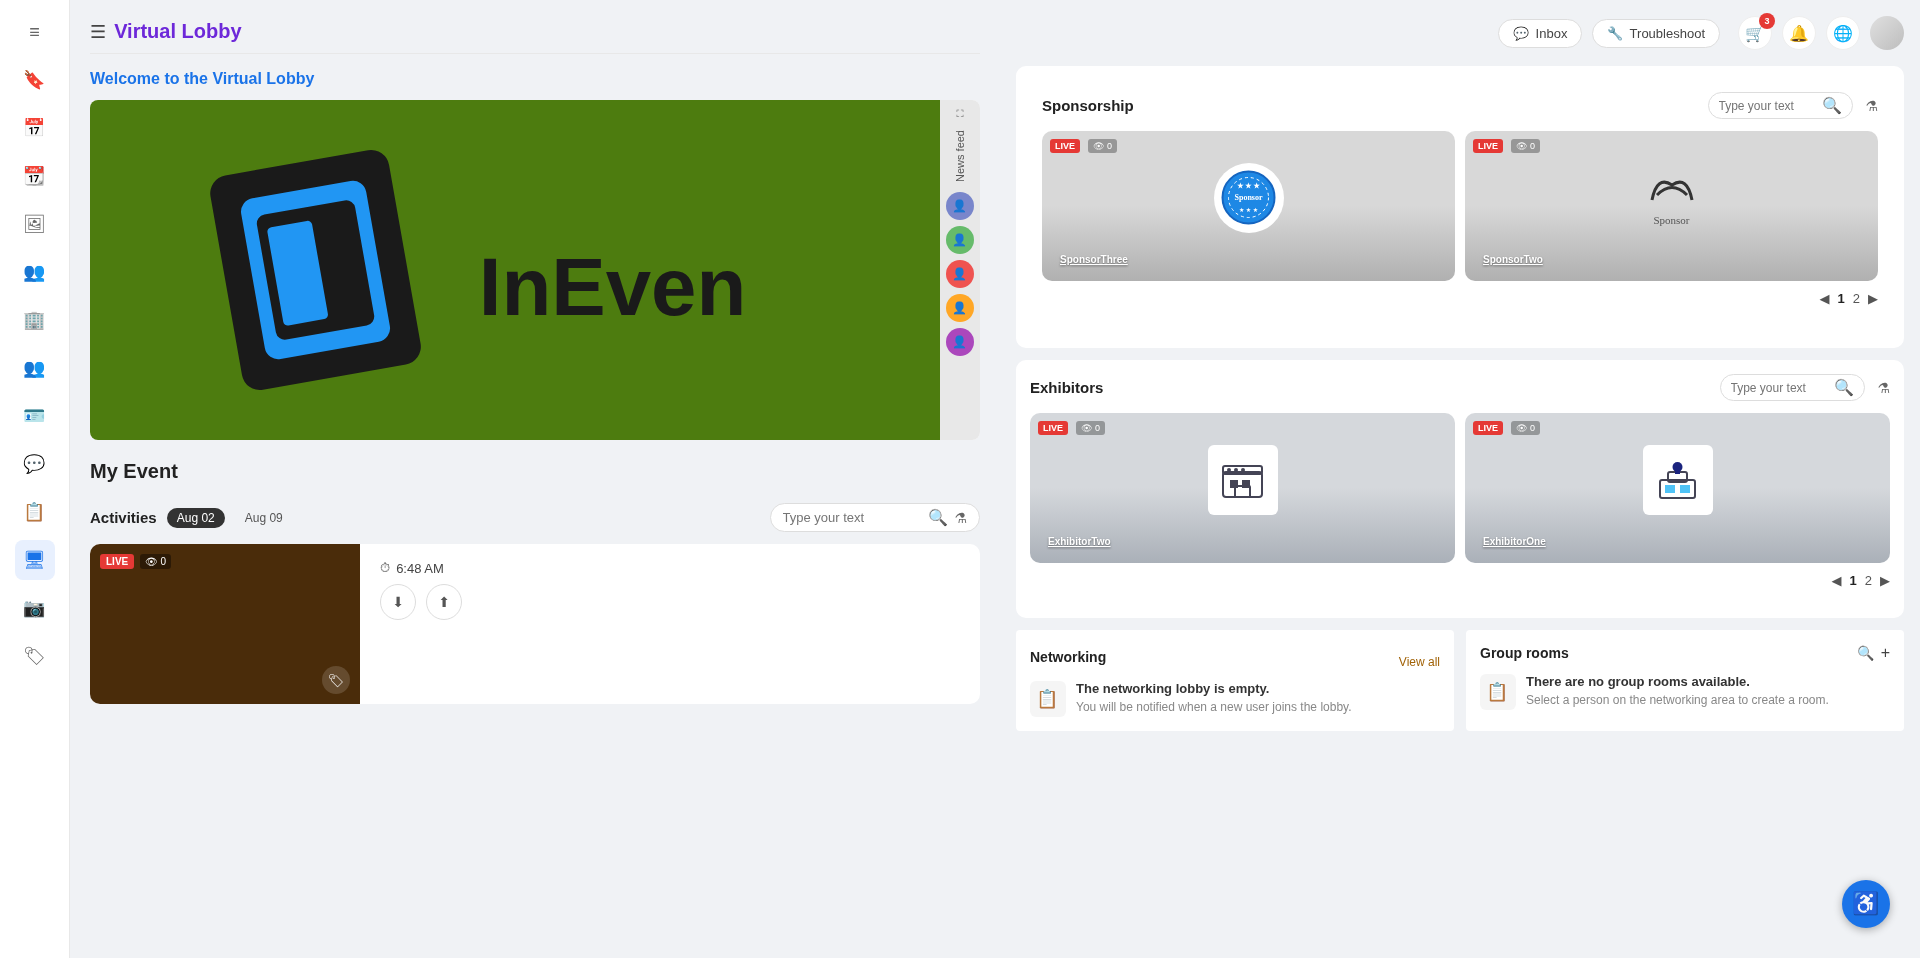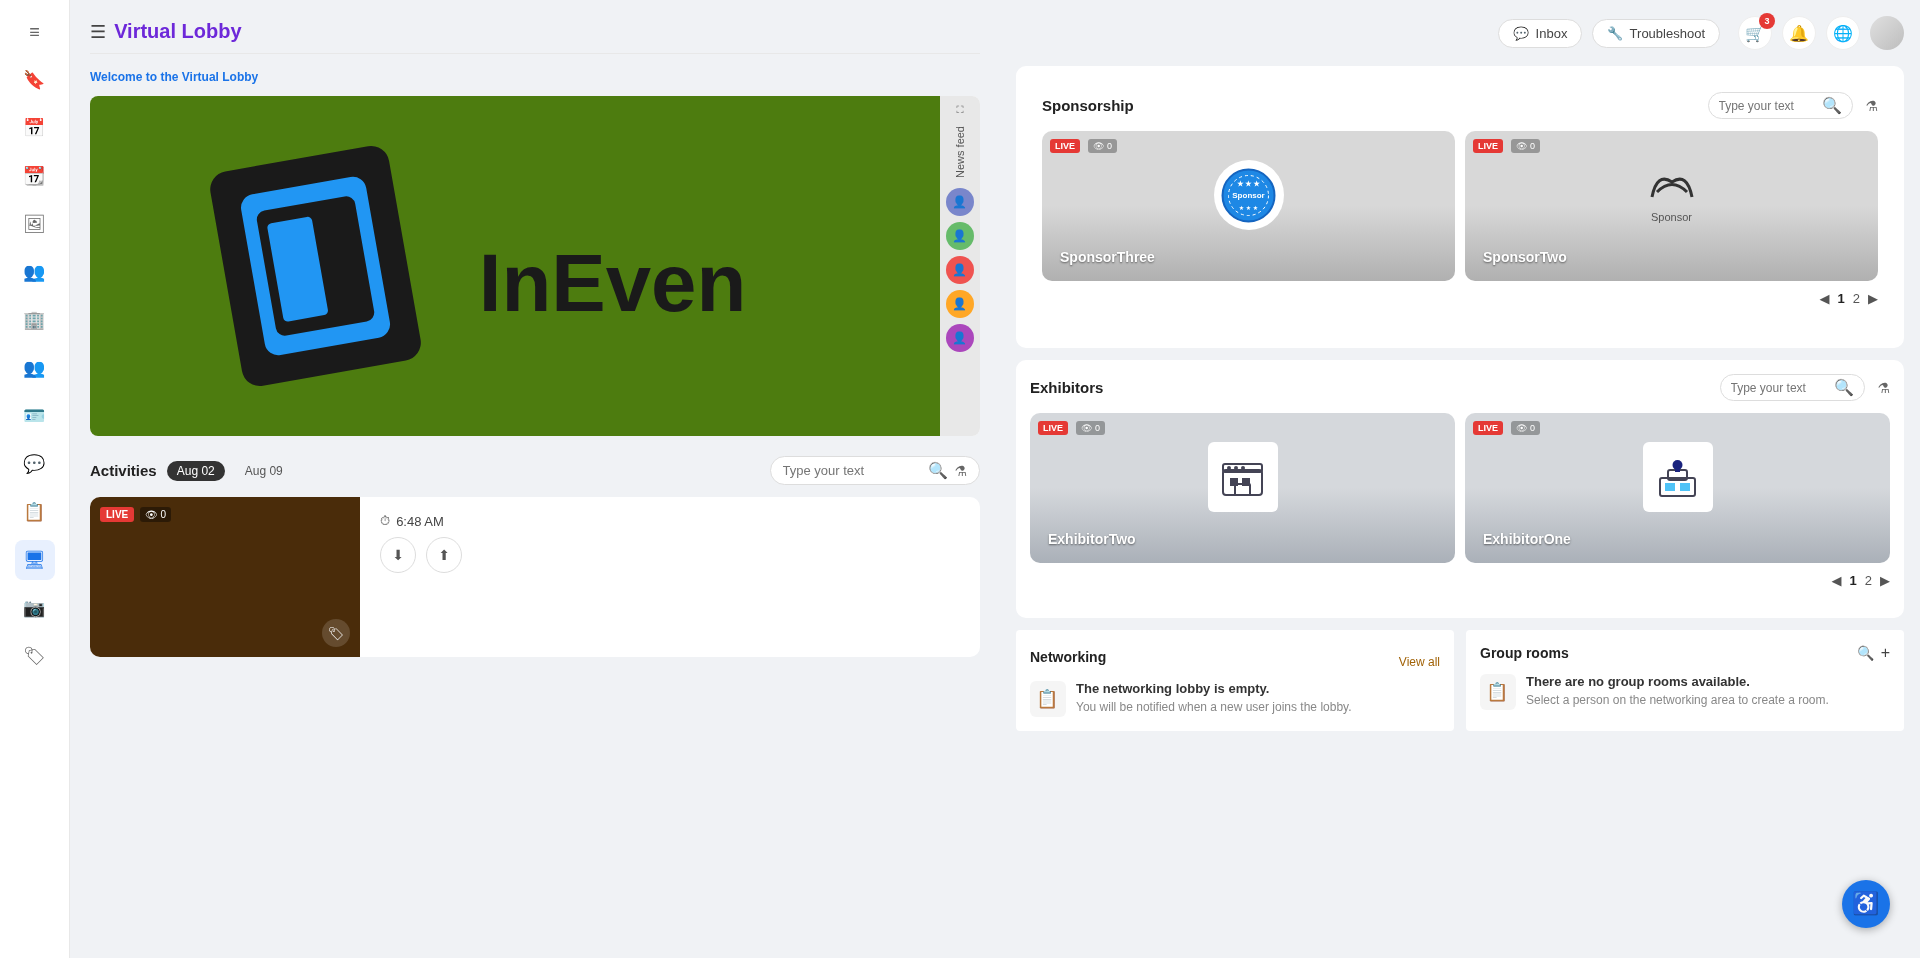--- a/index.html
+++ b/index.html
@@ -45,21 +45,21 @@
 
     
     .left-panel {
       width: 930px;
       padding: 20px;
       overflow-y: auto;
       flex-shrink: 0;
     }
 
     .welcome-text {
-      font-size: 12px;
+      font-size: 16px;
       font-weight: 600;
       color: #1a73e8;
       margin-bottom: 12px;
     }
 
     
     .hero-banner {
       background: #fff;
       border-radius: 8px;
       overflow: hidden;
@@ -396,34 +396,36 @@
       justify-content: center;
       height: 100%;
       padding: 10px;
     }
     .sponsor-logo-area {
       flex: 1;
       display: flex;
       align-items: center;
       justify-content: center;
       width: 100%;
+      font-family: Liberation Serif, serif;
     }
     .sponsor-logo-bg {
       background: #fff;
       border-radius: 50%;
       width: 70px; height: 70px;
       display: flex; align-items: center; justify-content: center;
     }
     .sponsor-name {
-      font-size: 14px;
+      font-size: 10px;
       font-weight: 600;
       color: #fff;
       text-shadow: 0 1px 2px rgba(0,0,0,0.5);
       align-self: flex-start;
       padding: 0 8px 6px;
+      text-decoration: underline;
     }
     .card-live-badge {
       position: absolute;
       top: 8px;
       left: 8px;
       background: #e53935;
       color: #fff;
       font-size: 9px;
       font-weight: 700;
       padding: 2px 5px;
@@ -586,20 +588,21 @@
           <div class="news-feed-label">News feed</div>
           <div class="news-feed-avatar" style="background:#7986cb;">👤</div>
           <div class="news-feed-avatar" style="background:#66bb6a;">👤</div>
           <div class="news-feed-avatar" style="background:#ef5350;">👤</div>
           <div class="news-feed-avatar" style="background:#ffa726;">👤</div>
           <div class="news-feed-avatar" style="background:#ab47bc;">👤</div>
         </div>
       </div>
 
       <div class="event-info">
+        <div class="event-name">My Event</div>
       </div>
 
       <div class="activities-section">
         <div class="activities-header">
           <span class="activities-title">Activities</span>
           <span class="date-badge">Aug 02</span>
           <span class="date-badge inactive">Aug 09</span>
           <div class="search-bar">
             <input type="text" placeholder="Type your text" style="">
             <span>🔍</span>

